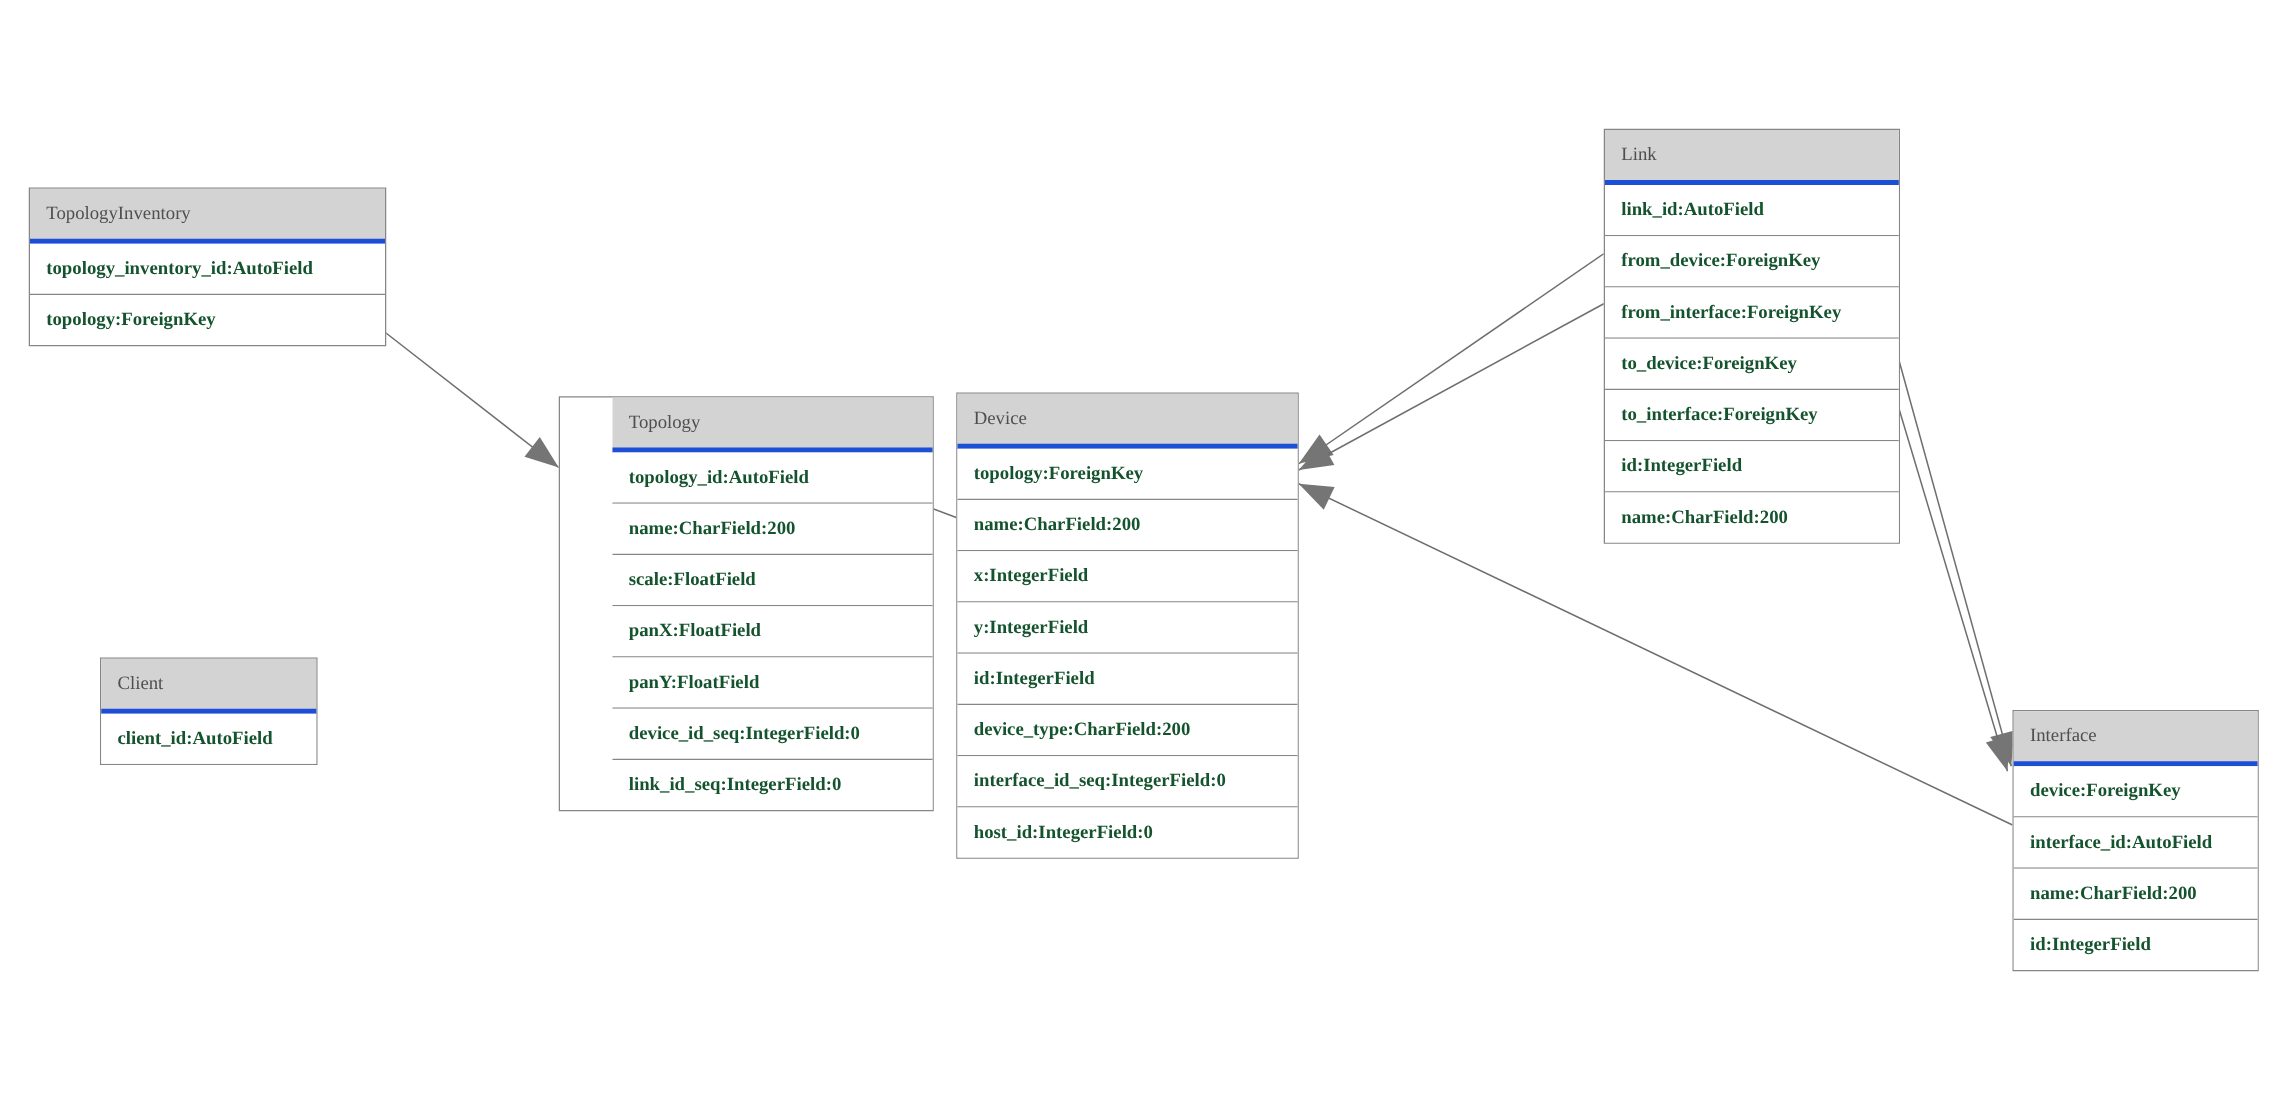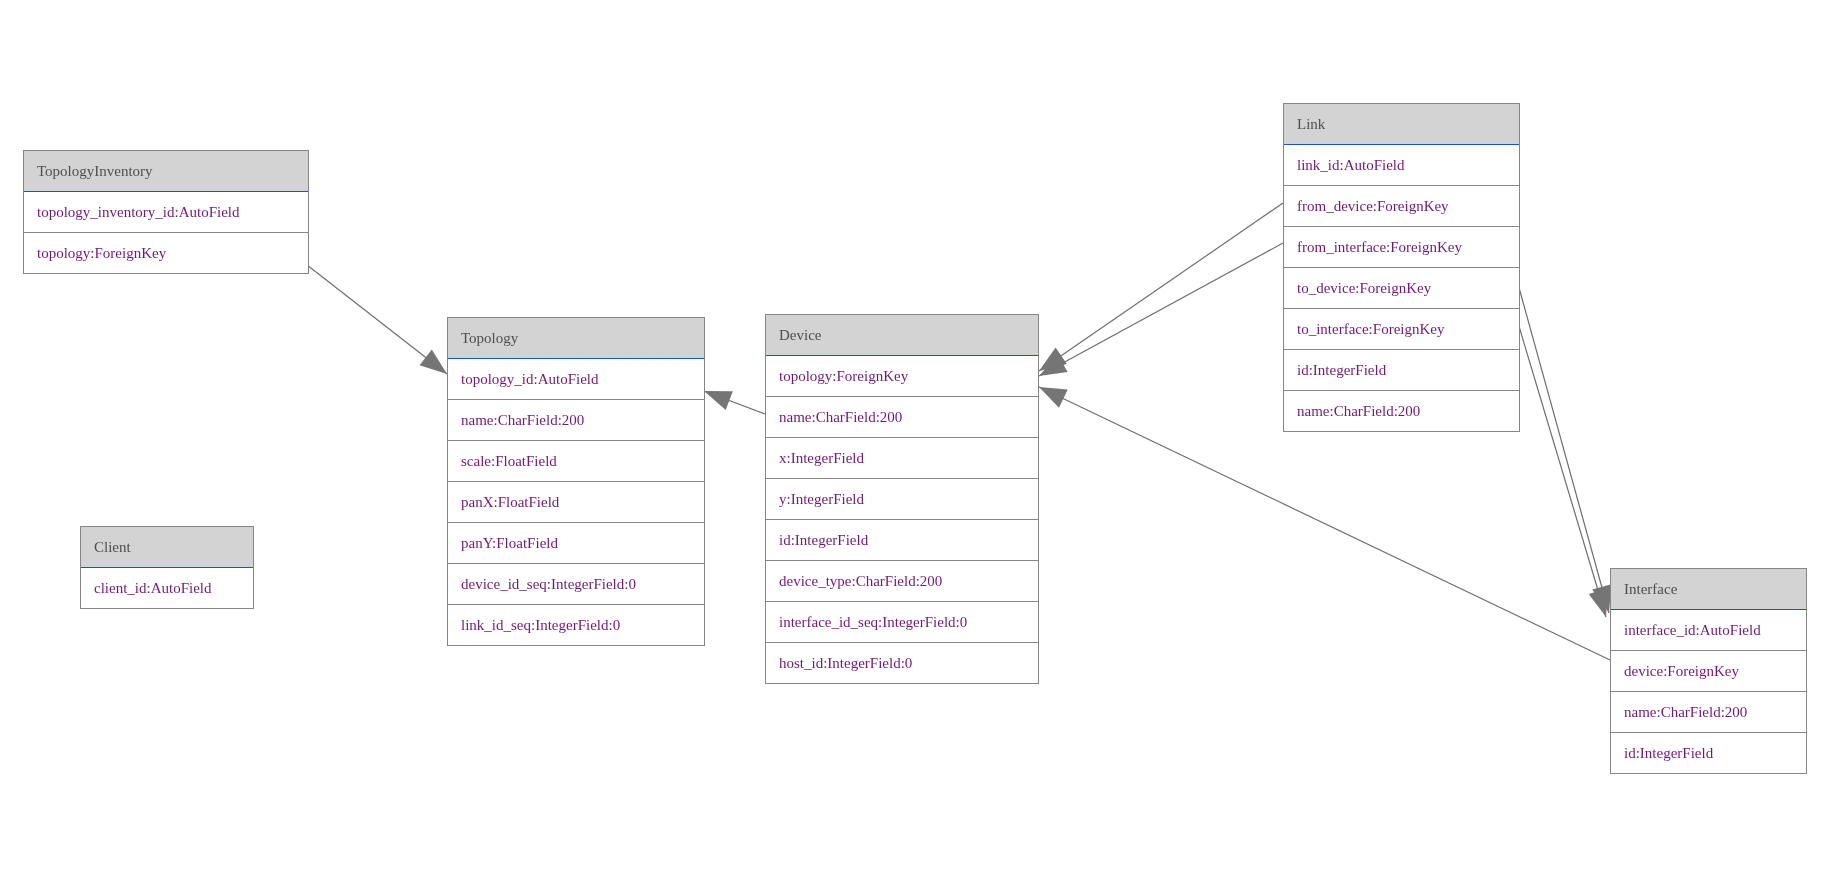--- a/index.html
+++ b/index.html
@@ -13,32 +13,33 @@
   #relations-layer{position:absolute;left:0;top:0;z-index:1;}
   .entity{
     position:absolute;z-index:2;
     background:#ffffff;
     border:1.5px solid #868686;
     box-sizing:content-box;
   }
   .entity-header{
     height:40px;line-height:40px;
     background:#d3d3d3;
-    border-bottom:1px solid #1d4ed8;
+    border-bottom:4px solid #1d4ed8;
     padding:0 13px;
     font-size:15px;color:#4f4f4f;
     white-space:nowrap;overflow:hidden;
   }
   .field-row{
     height:40px;line-height:40px;
     border-bottom:1px solid #868686;
     padding:0 13px;
-    font-size:15px;color:#701a75;
+    font-size:15px;color:#14532d;
     white-space:nowrap;overflow:hidden;
     background:#ffffff;
+    font-weight:bold;
   }
   .field-row:last-child{border-bottom:none;}
   .rel-line{stroke:#6e6e6e;stroke-width:1.2;fill:none;}
   .fk-arrowhead{fill:#757575;stroke:none;}
 </style>
 </head>
 <body>
 
 <div id="canvas">
   <svg id="relations-layer" width="1824" height="874" viewBox="0 0 1824 874" xmlns="http://www.w3.org/2000/svg">
@@ -70,21 +71,21 @@
         <line x1="1518" y1="323" x2="1606" y2="617" class="rel-line"></line>
         <polygon points="1606,617 1588.7,594.0 1607.8,588.3" class="fk-arrowhead"></polygon>
       </g>
     </svg>
 
 <div class="entity" style="left: 23px; top: 150px; width: 284px;">
       <div class="entity-header">TopologyInventory</div>
       <div class="field-row">topology_inventory_id:AutoField</div>
       <div class="field-row">topology:ForeignKey</div>
     </div>
-    <div class="entity" style="left: 447px; top: 317px; width: 256px;">
+    <div class="entity" style="left: 447px; top: 317px; width: 256px; padding-left: 42px;">
       <div class="entity-header">Topology</div>
       <div class="field-row">topology_id:AutoField</div>
       <div class="field-row">name:CharField:200</div>
       <div class="field-row">scale:FloatField</div>
       <div class="field-row">panX:FloatField</div>
       <div class="field-row">panY:FloatField</div>
       <div class="field-row">device_id_seq:IntegerField:0</div>
       <div class="field-row">link_id_seq:IntegerField:0</div>
     </div>
     <div class="entity" style="left: 80px; top: 526px; width: 172px;">
@@ -107,18 +108,18 @@
       <div class="field-row">link_id:AutoField</div>
       <div class="field-row">from_device:ForeignKey</div>
       <div class="field-row">from_interface:ForeignKey</div>
       <div class="field-row">to_device:ForeignKey</div>
       <div class="field-row">to_interface:ForeignKey</div>
       <div class="field-row">id:IntegerField</div>
       <div class="field-row">name:CharField:200</div>
     </div>
     <div class="entity" style="left: 1610px; top: 568px; width: 195px;">
       <div class="entity-header">Interface</div>
+      <div class="field-row">device:ForeignKey</div>
       <div class="field-row">interface_id:AutoField</div>
-      <div class="field-row">device:ForeignKey</div>
       <div class="field-row">name:CharField:200</div>
       <div class="field-row">id:IntegerField</div>
     </div>
   </div>
 
 </body></html>

